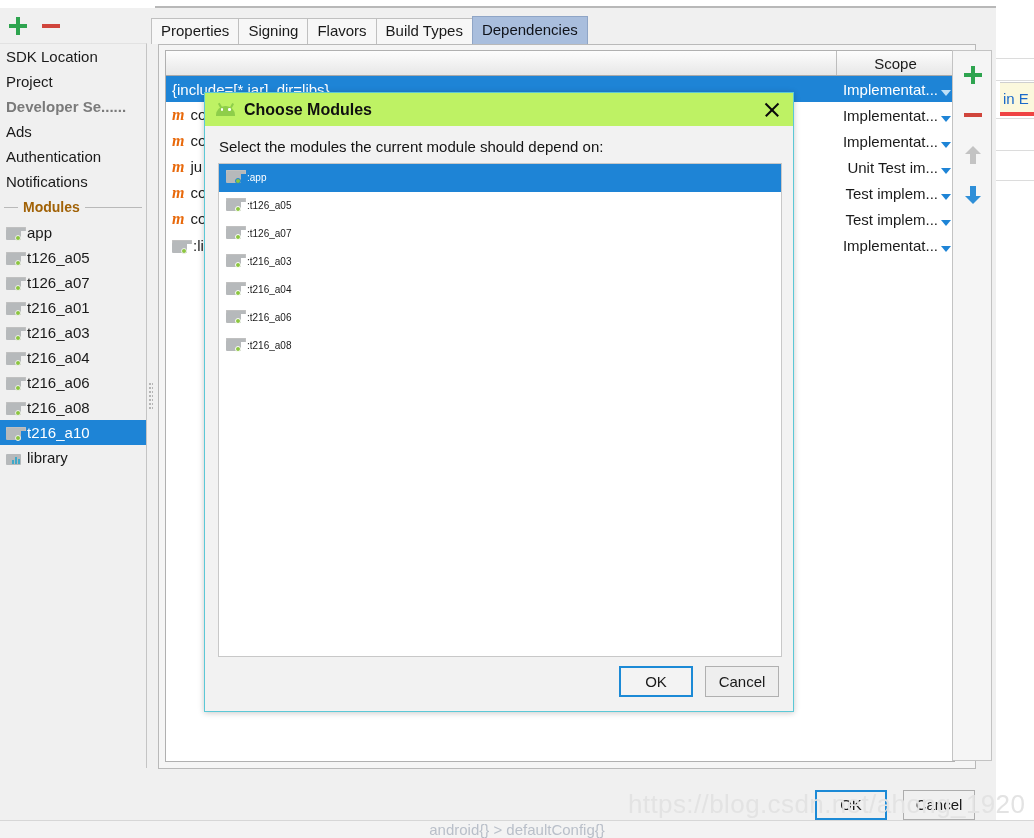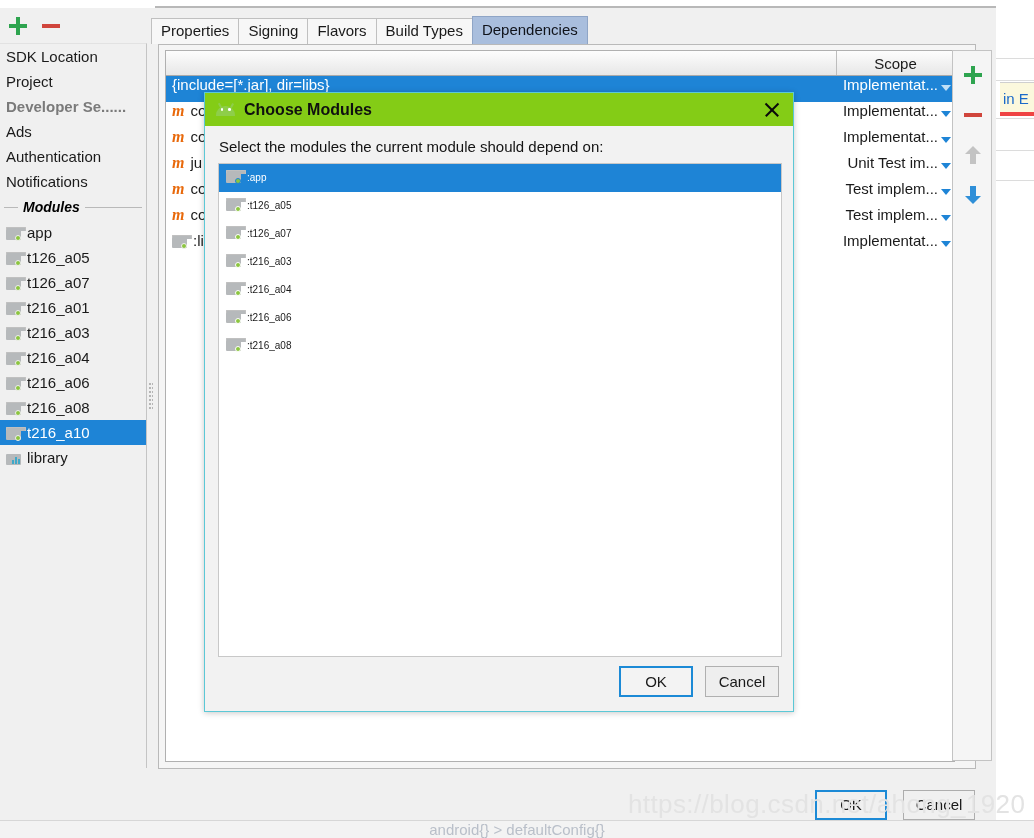--- a/index.html
+++ b/index.html
@@ -63,21 +63,21 @@
     font-size: 15px;
     white-space: nowrap;
     overflow: hidden;
     cursor: default;
   }
   .sb-row.sel { background: #1e84d6; color: #ffffff; }
   .sb-sep {
     height: 26px; line-height: 26px;
     display: flex; align-items: center;
     padding: 0 4px;
-    color: #000000; font-weight: bold; font-size: 14px; font-style: italic;
+    color: #a16207; font-weight: bold; font-size: 14px;
   }
   .sb-sep .line { flex: 0 0 14px; height: 1px; background: #b9b9b9; margin-right: 5px; }
   .sb-sep .line.r { flex: 1 1 auto; margin-right: 0; margin-left: 5px; }
   .sb-head-trunc { color: #7a7a7a; font-weight: bold; }
 
   .mod-icon {
     display: inline-block; position: relative;
     width: 16px; height: 14px; vertical-align: -3px; margin-right: 5px;
   }
   .mod-icon .body {
@@ -160,21 +160,21 @@
     background: linear-gradient(#fdfdfd, #e7e7e7);
     border-bottom: 1px solid #a9a9a9;
   }
   .th {
     font-size: 15px; line-height: 25px; text-align: center;
     color: #1a1a1a;
   }
   .th.name { flex: 1 1 auto; border-right: 1px solid #bdbdbd; }
   .th.scope { flex: 0 0 117px; }
   .trow {
-    display: flex; height: 26px; 
+    display: flex; height: 26px; align-items: center;
     font-size: 15px; white-space: nowrap; gap: 20px;
   }
   .trow.sel { background: #1e84d6; color: #ffffff; }
   .tc-name { flex: 1 1 auto; padding-left: 6px; overflow: hidden; }
   .tc-scope {
     flex: 0 0 117px; padding-right: 16px; text-align: right;
     position: relative; overflow: hidden;
   }
   .tc-scope .caret {
     position: absolute; right: 3px; top: 9px;
@@ -266,21 +266,21 @@
 
   
   .dialog {
     position: absolute; left: 204px; top: 92px; width: 590px; height: 620px;
     background: #f2f2f2;
     border: 1px solid #5bc8d6;
     box-shadow: 0 1px 6px rgba(0,0,0,.22);
   }
   .dlg-title {
     position: relative;
-    height: 33px; background: #84cc16;
+    height: 33px; background: #bef264;
     display: flex; align-items: center;
   }
   .dlg-title .andy {
     position: relative; width: 19px; height: 13px; margin-left: 11px; margin-right: 9px;
   }
   .dlg-title .andy .head {
     position: absolute; left: 0; bottom: 0; width: 19px; height: 10px;
     background: #8ece4a; border-radius: 9px 9px 0 0;
   }
   .dlg-title .andy .ant1, .dlg-title .andy .ant2 {

